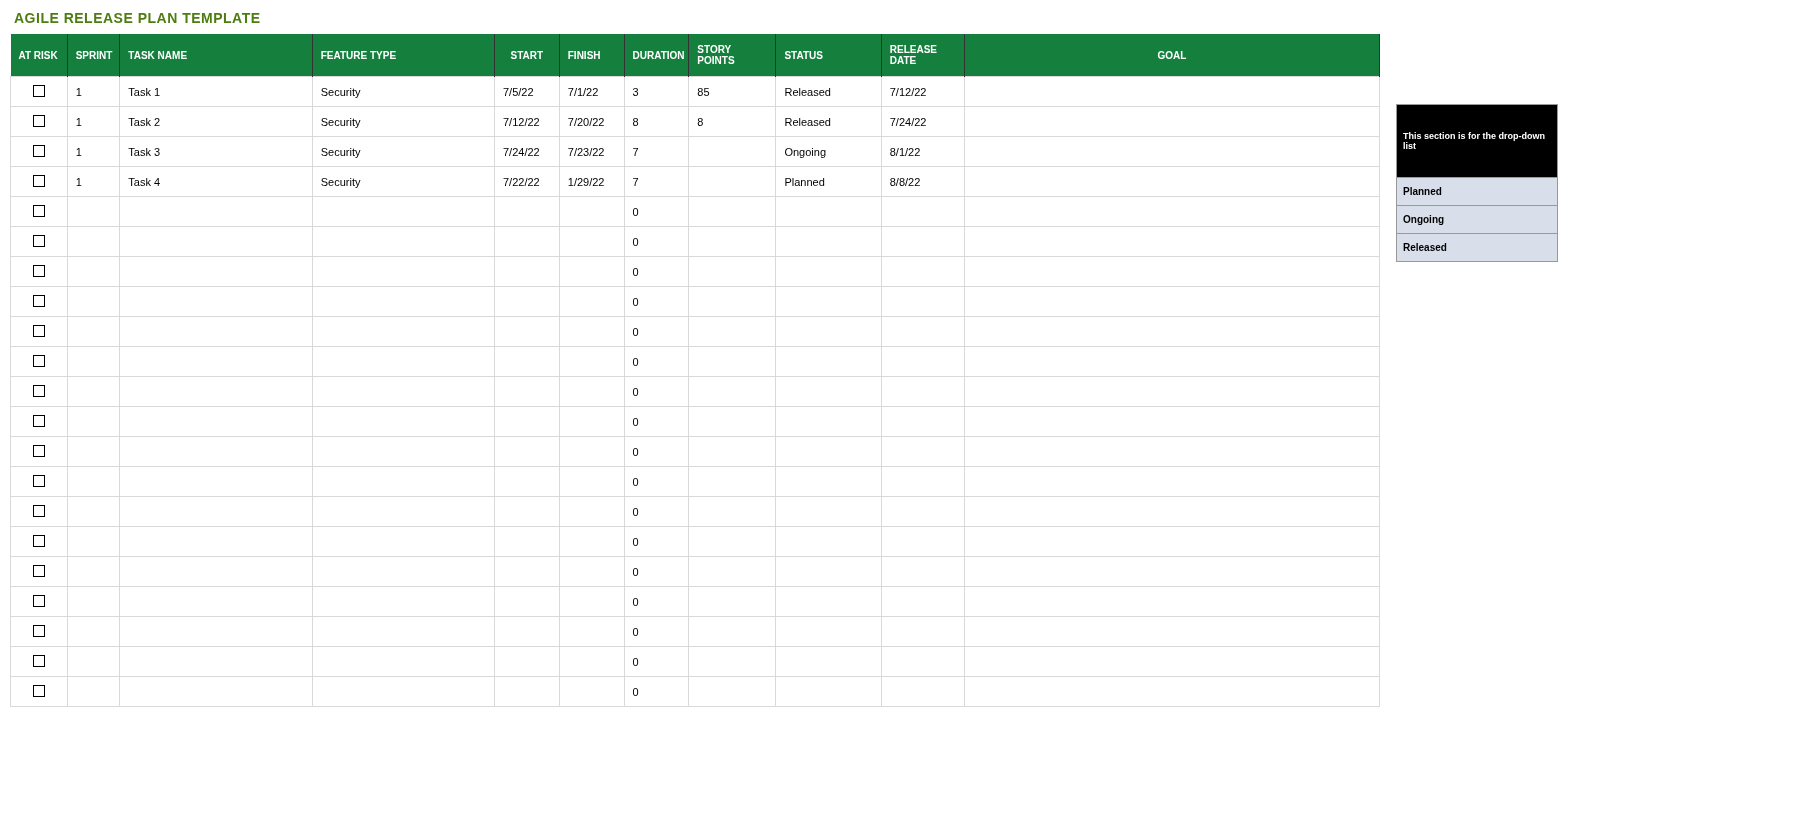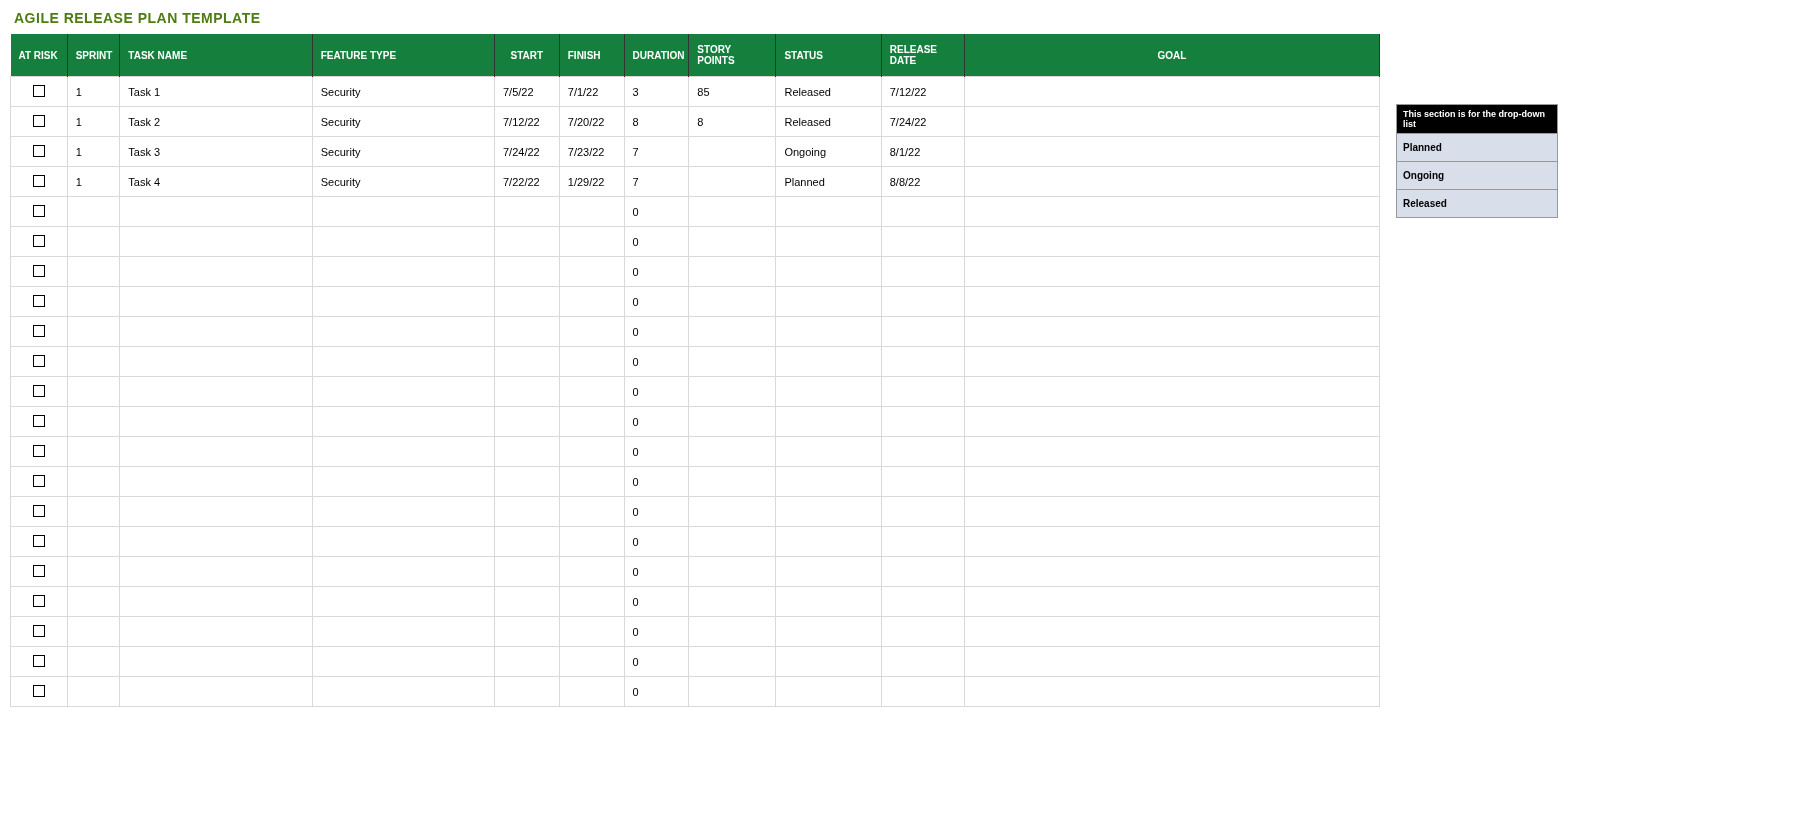--- a/index.html
+++ b/index.html
@@ -69,21 +69,21 @@
   .side-panel {
     width: 162px;
     border: 1px solid #999;
     margin-top: 70px;
   }
   .side-header {
     background: #000;
     color: #fff;
     font-size: 9px;
     font-weight: bold;
-    padding: 4px 6px;
+    padding: 26px 6px;
   }
   .side-item {
     background: #d8deea;
     border-top: 1px solid #999;
     font-size: 10px;
     font-weight: bold;
     padding: 8px 6px;
   }
 </style>
 </head>

